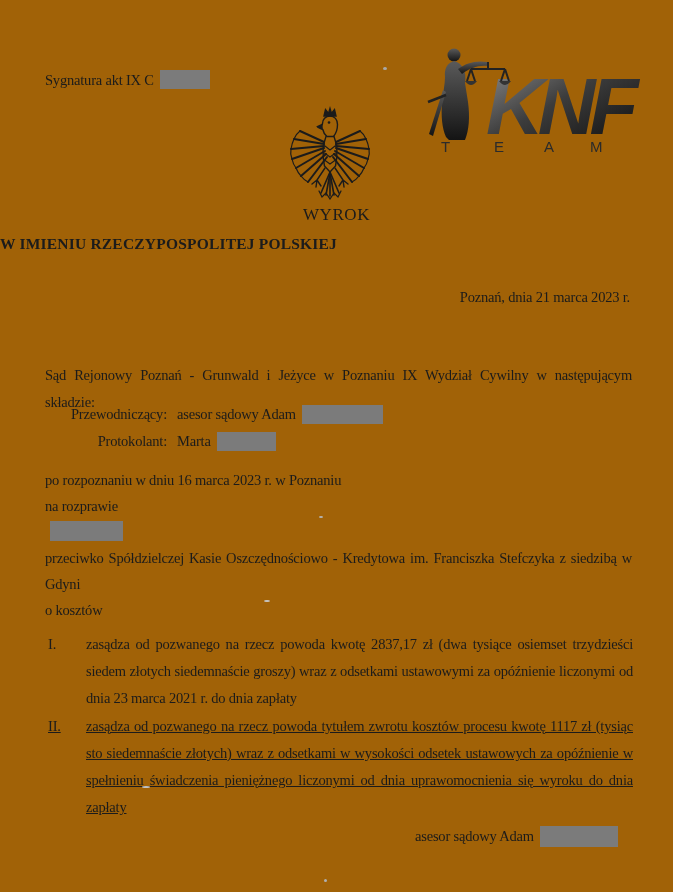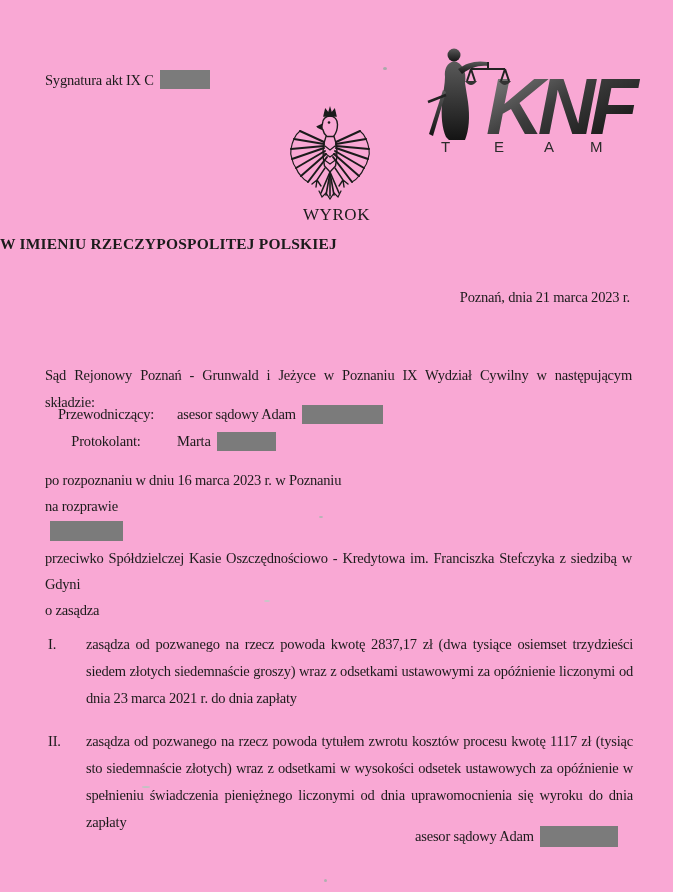--- a/index.html
+++ b/index.html
@@ -1,18 +1,18 @@
 <!DOCTYPE html>
 <html><head>
 <meta charset="utf-8">
 <style>
   html,body { margin:0; padding:0; background:#e8e8e8; }
   .page {
     position:relative; width:673px; height:892px; margin:0 auto;
-    background:#f9a8d4; overflow:hidden;
+    background:#a16207; overflow:hidden;
     font-family:"Liberation Serif","DejaVu Serif",serif;
     color:#1b1b1b; font-size:14.5px; letter-spacing:-0.2px;
   }
   .abs { position:absolute; }
 
   .redact { display:inline-block; background:#7b7b7b; vertical-align:-4px; }
 
   .sygnatura { left:45px; top:70px; white-space:nowrap; }
   .sygnatura .redact { width:50px; height:19px; margin-left:6px; }
 
@@ -27,34 +27,34 @@
     left:0; right:0; top:235px; text-align:left;
     font-size:15.5px; font-weight:bold; letter-spacing:0.2px;
   }
   .date-line { top:289px; right:43px; }
 
   .court-par { left:45px; top:356px; width:587px; line-height:27px;margin-top:6px; }
   .just-last { text-align:justify; text-align-last:justify; }
 
   .composition { left:45px; top:401px; }
   .comp-row { display:flex; height:27px; align-items:center; }
-  .comp-label { width:122px; text-align:center; flex:none; }
+  .comp-label { width:122px; text-align:right; flex:none; }
   .comp-value { margin-left:10px; display:flex; align-items:center; white-space:nowrap; }
   .comp-value .redact { margin-left:6px; }
   .redact-judge { width:81px; height:19px; }
   .redact-clerk { width:59px; height:19px; }
 
   .hearing { left:45px; top:467px; width:587px; line-height:26px; }
   .hearing .row { min-height:26px; }
   .defendant { text-align:justify; }
   .redact-plaintiff { width:73px; height:20px; margin-left:5px; }
 
   .rulings { left:45px; top:631px; width:588px; line-height:27px; }
   .ruling { display:flex; }
-  .ruling + .ruling { margin-top:16px; }
+  .ruling + .ruling { margin-top:1px;text-decoration:underline; }
   .ruling-num { flex:none; width:38px; padding-left:3px; }
   .ruling-text { flex:1; text-align:justify; }
 
   .signature { left:415px; top:826px; display:flex; align-items:center; white-space:nowrap; }
   .signature .redact { width:78px; height:21px; margin-left:6px; }
 
   .speck { position:absolute; border-radius:50%; }
   .speck-1 { left:383px; top:67px;  width:4px; height:3px; background:#a9a9a9; }
   .speck-2 { left:319px; top:516px; width:4px; height:2px; background:#b5b5b5; }
   .speck-3 { left:264px; top:600px; width:6px; height:2px; background:#c7c7c7; }
@@ -185,21 +185,21 @@
     </div>
   </div>
 
   <div class="abs hearing">
     <div class="row">po rozpoznaniu w dniu 16 marca 2023 r. w Poznaniu</div>
     <div class="row">na rozprawie</div>
     <div class="row">
       <span class="redact redact-plaintiff"></span>
     </div>
     <div class="row defendant">przeciwko Spółdzielczej Kasie Oszczędnościowo - Kredytowa im. Franciszka Stefczyka z siedzibą  w Gdyni</div>
-    <div class="row">o zasądza</div>
+    <div class="row">o kosztów</div>
   </div>
 
   <div class="abs rulings">
     <div class="ruling">
       <div class="ruling-num">I.</div>
       <div class="ruling-text">zasądza od pozwanego na rzecz powoda kwotę 2837,17 zł (dwa tysiące osiemset trzydzieści siedem złotych siedemnaście groszy) wraz z odsetkami ustawowymi za opóźnienie liczonymi od dnia 23 marca 2021 r. do dnia zapłaty</div>
     </div>
     <div class="ruling">
       <div class="ruling-num">II.</div>
       <div class="ruling-text">zasądza od pozwanego na rzecz powoda tytułem zwrotu kosztów procesu kwotę 1117 zł (tysiąc sto siedemnaście złotych) wraz z odsetkami w wysokości odsetek ustawowych za opóźnienie w spełnieniu świadczenia pieniężnego liczonymi od dnia uprawomocnienia się wyroku do dnia zapłaty</div>

